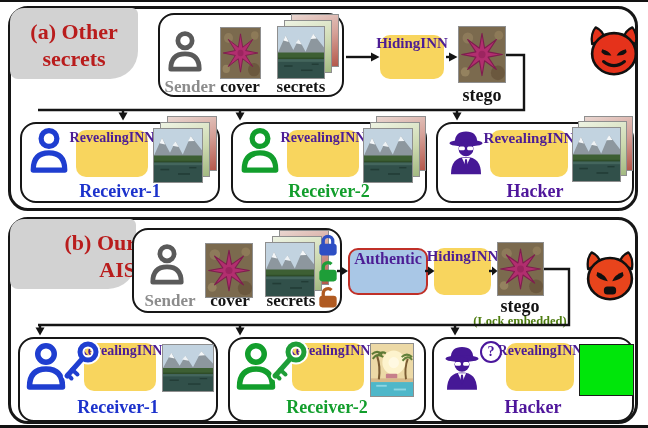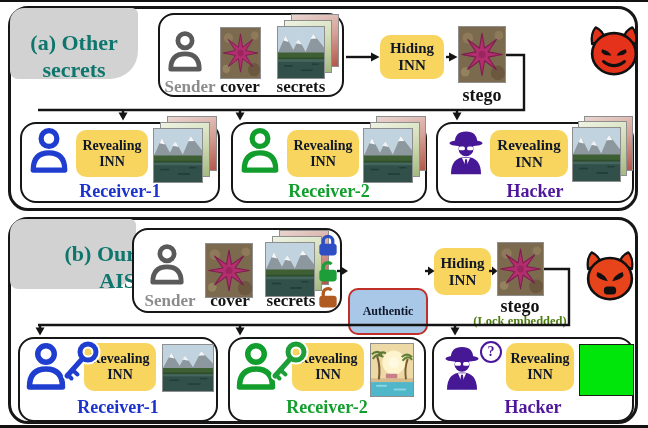--- a/index.html
+++ b/index.html
@@ -1,28 +1,28 @@
 <!DOCTYPE html>
 <html><head>
 <meta charset="utf-8">
 <style>
   html,body{margin:0;padding:0;background:#fff;}
   .canvas{position:relative;width:648px;height:428px;background:#fff;overflow:hidden;
           font-family:"Liberation Serif","DejaVu Serif",serif;}
   .rule{position:absolute;left:0;width:648px;background:#121212;}
   .panel{position:absolute;left:8px;width:630px;border:3.5px solid #161616;border-radius:20px;
          background:#fff;box-sizing:border-box;}
-  .plabel{position:absolute;background:#d2d2d2;color:#0f766e;font-weight:bold;font-size:22px;
-          line-height:1.22;text-align:center;border-radius:14px 6px 28px 8px;padding-top:22px;box-sizing:border-box;}
+  .plabel{position:absolute;background:#d2d2d2;color:#b91c1c;font-weight:bold;font-size:22px;
+          line-height:1.22;text-align:center;border-radius:14px 6px 28px 8px;padding-top:11px;box-sizing:border-box;}
   .group{position:absolute;border:2.8px solid #161616;border-radius:16px;background:#fff;box-sizing:border-box;}
-  .ybox{position:absolute;background:#f8d55e;border-radius:10px;color:#0f172a;font-weight:bold;
-        font-size:15px;line-height:1.12;text-align:center;display:flex;flex-direction:column;
+  .ybox{position:absolute;background:#f8d55e;border-radius:10px;color:#4c1d95;font-weight:bold;
+        font-size:15px;line-height:1.12;text-align:center;display:flex;flex-direction:row;
         justify-content:center;box-sizing:border-box;}
   .ybox.small{font-size:14px;}
-  .authbox{background:#a9c7e6;border:2.5px solid #c03028;font-size:12px;margin-top:40px;}
+  .authbox{background:#a9c7e6;border:2.5px solid #c03028;font-size:16px;}
   .lbl{position:absolute;font-weight:bold;text-align:center;white-space:nowrap;}
   .photo{position:absolute;border:1px solid #8f8f8f;box-sizing:border-box;overflow:hidden;background:#ddd;}
   .photo svg{display:block;width:100%;height:100%;}
   .ph-back1{background:linear-gradient(160deg,#eef3e3 0%,#cdd9b0 55%,#a2b981 100%);}
   .ph-back2{background:linear-gradient(160deg,#e9d6d0 0%,#d5a097 50%,#b4574a 100%);}
   .icon{position:absolute;}
   .icon svg{display:block;width:100%;height:100%;}
   .badge{position:absolute;background:#fff;border:2.5px solid #4a169c;border-radius:50%;
          color:#4a169c;font-weight:bold;font-size:14px;display:flex;align-items:center;
          justify-content:center;box-sizing:border-box;z-index:4;}

